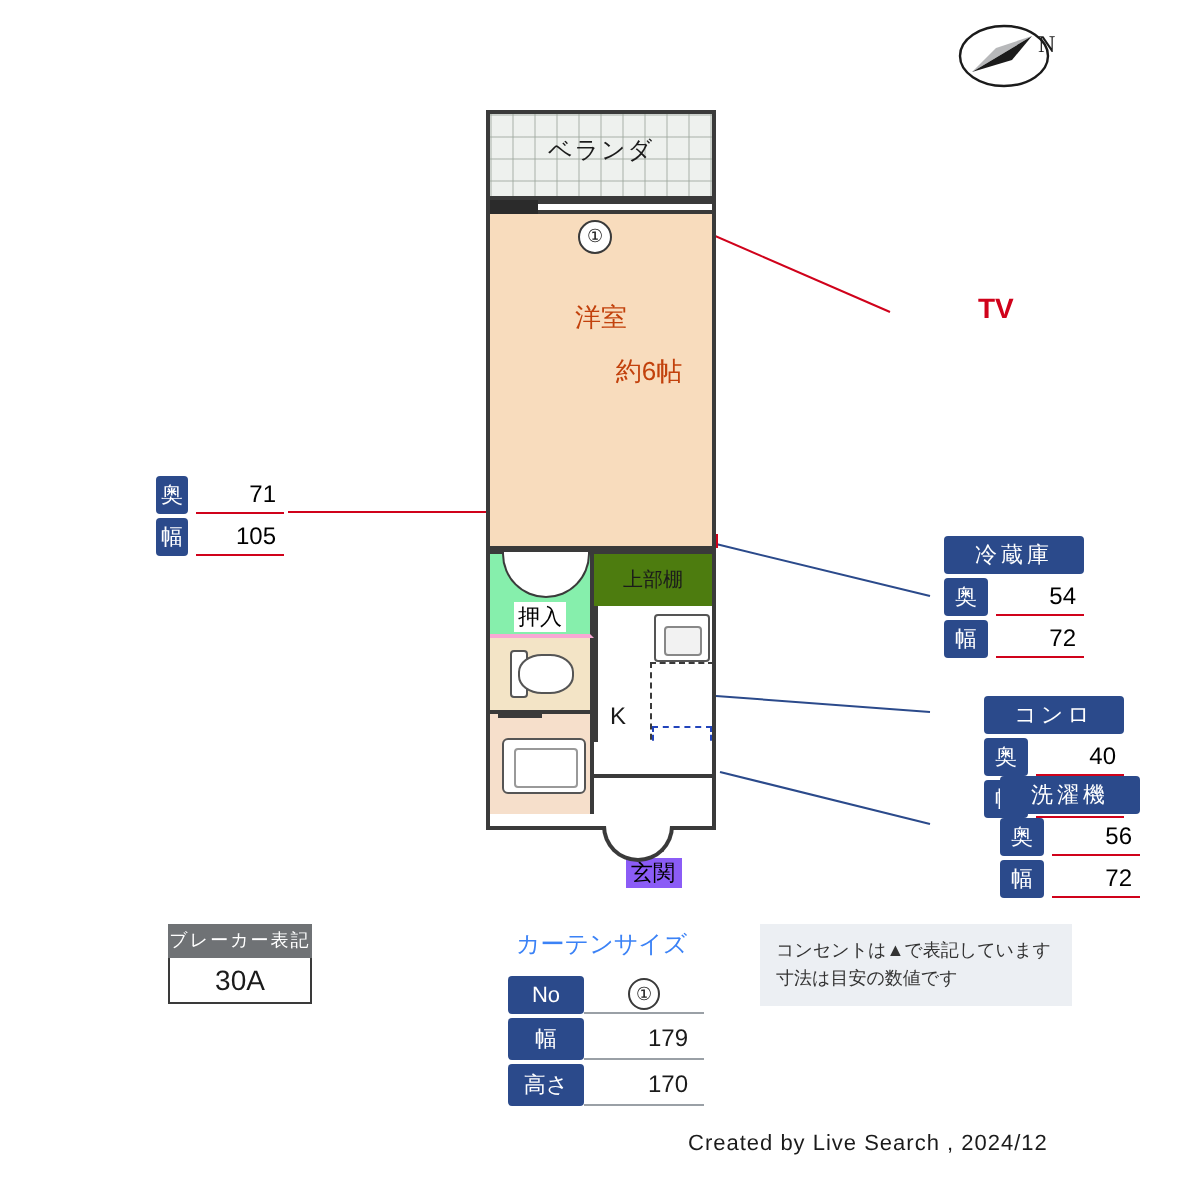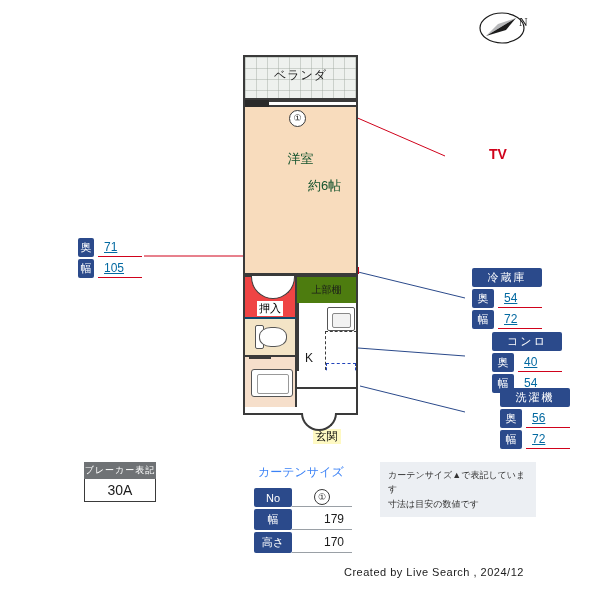--- a/index.html
+++ b/index.html
@@ -39,21 +39,21 @@
   }
 
   
   .room{
     left:0px;top:45px;width:115px;height:175px;
     background:#f8dcbd;
     border:2px solid #3a3a3a;
     box-sizing:border-box;
   }
   .room-label{
-    position:absolute;left:0;right:0;text-align:center;color:#14532d;
+    position:absolute;left:0;right:0;text-align:center;color:#c2410c;
   }
   .room-label.l1{top:48px;font-size:13px;}
   .room-label.l2{top:75px;font-size:13px;margin-left:48px;}
 
   
   .win-band{
     left:2px;top:45px;width:111px;height:7px;background:#fff;
     border-top:2px solid #3a3a3a;border-bottom:2px solid #3a3a3a;box-sizing:border-box;
   }
   .win-dark{left:2px;top:45px;width:24px;height:7px;background:#2b2b2b;}
@@ -66,22 +66,22 @@
   }
 
   
   .lower{
     left:0px;top:220px;width:115px;height:140px;
     background:#ffffff;border:2px solid #3a3a3a;box-sizing:border-box;
   }
 
   
   .oshiire{
-    left:2px;top:222px;width:52px;height:42px;background:#ef4444;
-    border-bottom:2px solid #0c4a6e;border-right:2px solid #3a3a3a;box-sizing:border-box;
+    left:2px;top:222px;width:52px;height:42px;background:#86efac;
+    border-bottom:2px solid #f9a8d4;border-right:2px solid #3a3a3a;box-sizing:border-box;
   }
   .oshiire .lbl{
     position:absolute;left:50%;top:24px;transform:translateX(-50%);
     font-size:11px;background:#fff;padding:0 2px;white-space:nowrap;
   }
   .closet-door{
     position:absolute;left:6px;top:-1px;width:42px;height:22px;
     border:1px solid #3a3a3a;border-top:none;border-radius:0 0 42px 42px;
     border-bottom:1px solid #3a3a3a;background:#fff;
   }
@@ -152,51 +152,51 @@
   .bath-door{
     position:absolute;left:4px;top:-2px;width:22px;height:4px;background:#3a3a3a;
   }
 
   
   .genkan{
     left:54px;top:316px;width:59px;height:42px;background:#fff;
   }
   .genkan .lbl{
     position:absolute;left:50%;top:58px;transform:translateX(-50%);
-    font-size:11px;background:#fef9c3;padding:0 3px;white-space:nowrap;
+    font-size:11px;background:#8b5cf6;padding:0 3px;white-space:nowrap;
   }
   .genkan-step{
     position:absolute;left:0px;top:16px;width:59px;height:2px;background:#3a3a3a;
   }
   .entry-door{
     position:absolute;left:58px;top:358px;width:32px;height:16px;
     border:2px solid #3a3a3a;border-top:none;border-radius:0 0 40px 40px;background:#fff;
   }
 
   
   .cap{
     background:#2b4a8b;color:#fff;font-size:11px;text-align:center;
     padding:2px 6px;border-radius:2px;letter-spacing:2px;white-space:nowrap;
   }
   .dimrow{display:flex;align-items:stretch;margin-top:2px;}
   .dimkey{
     background:#2b4a8b;color:#fff;font-size:11px;width:26px;text-align:center;
     padding:2px 0;border-radius:2px;
   }
   .dimval{
-    color:#0369a1;font-size:12px;min-width:34px;text-align:left;
-    padding:2px 4px 2px 6px;border-bottom:1px solid #d0021b;margin-left:4px;text-decoration:underline;
+    color:#000000;font-size:12px;min-width:34px;text-align:right;
+    padding:2px 4px 2px 6px;border-bottom:1px solid #d0021b;margin-left:4px;
   }
 
   
   #left-dims{left:78px;top:236px;width:64px;}
   #left-dims .dimval{border-bottom:1px solid #d0021b;}
 
   #fridge{left:472px;top:268px;width:70px;}
-  #konro{left:472px;top:332px;width:70px;padding-left:20px;}
+  #konro{left:472px;top:348px;width:70px;padding-left:20px;}
   #washer{left:472px;top:388px;width:70px;padding-left:28px;}
 
   
   svg#leads{left:0;top:0;width:600px;height:600px;pointer-events:none;}
 
   
   #tv-label{left:489px;top:146px;color:#d0021b;font-size:14px;font-weight:bold;}
 
   
   #breaker{left:84px;top:462px;width:72px;}
@@ -393,17 +393,17 @@
     </tr>
     <tr>
       <td class="k">高さ</td>
       <td class="v">170</td>
     </tr>
   </tbody>
     </table>
 </div>
 
 <div class="abs" id="note">
-  <div>カーテンサイズ▲で表記しています</div>
+  <div>コンセントは▲で表記しています</div>
   <div>寸法は目安の数値です</div>
 </div>
 
 <div class="abs" id="credit">Created by Live Search , 2024/12</div>
 
 </body></html>

